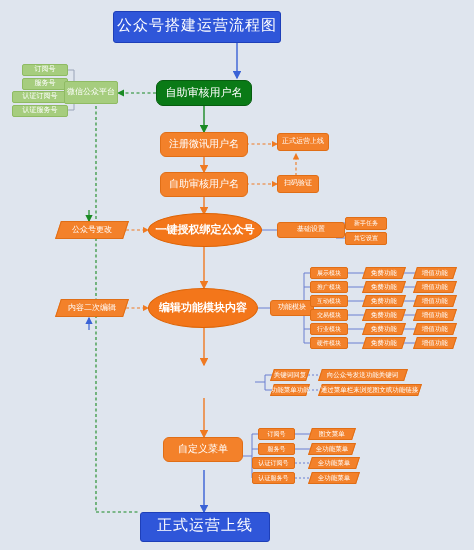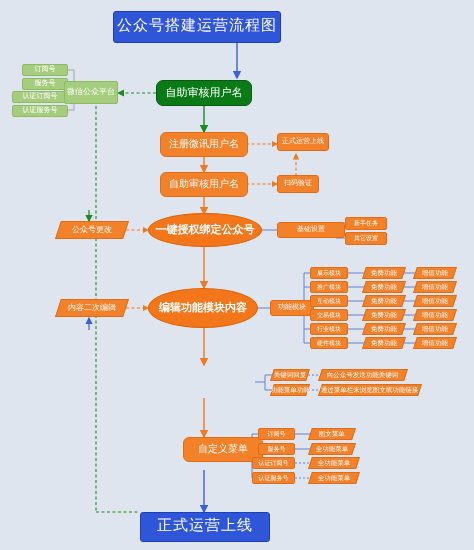--- a/index.html
+++ b/index.html
@@ -222,21 +222,21 @@
 
   <div class="node orange" style="left:160px;top:132px;width:88px;height:25px;">注册微讯用户名</div>
 
   <div class="node orange" style="left:160px;top:172px;width:88px;height:25px;">自助审核用户名</div>
 
   <div class="node ellipse" style="left:148px;top:213px;width:114px;height:34px;">一键授权绑定公众号</div>
 
   <div class="node ellipse" style="left:148px;top:288px;width:110px;height:40px;">编辑功能模块内容</div>
 
 
-  <div class="node orange" style="left:163px;top:437px;width:80px;height:25px;margin-left:20px;">自定义菜单</div>
+  <div class="node orange" style="left:163px;top:437px;width:80px;height:25px;">自定义菜单</div>
 
   <div class="node orange-sm" style="left:277px;top:133px;width:52px;height:18px;">正式运营上线</div>
   <div class="node orange-sm" style="left:277px;top:175px;width:42px;height:18px;">扫码验证</div>
 
   <div class="node orange-sm" style="left:277px;top:222px;width:68px;height:16px;">基础设置</div>
   <div class="node orange-xs" style="left:345px;top:217px;width:42px;height:13px;">新手任务</div>
   <div class="node orange-xs" style="left:345px;top:232px;width:42px;height:13px;">其它设置</div>
 
   <div class="node orange-sm" style="left:270px;top:300px;width:44px;height:16px;font-family:Liberation Mono, monospace;">功能模块</div>
 

